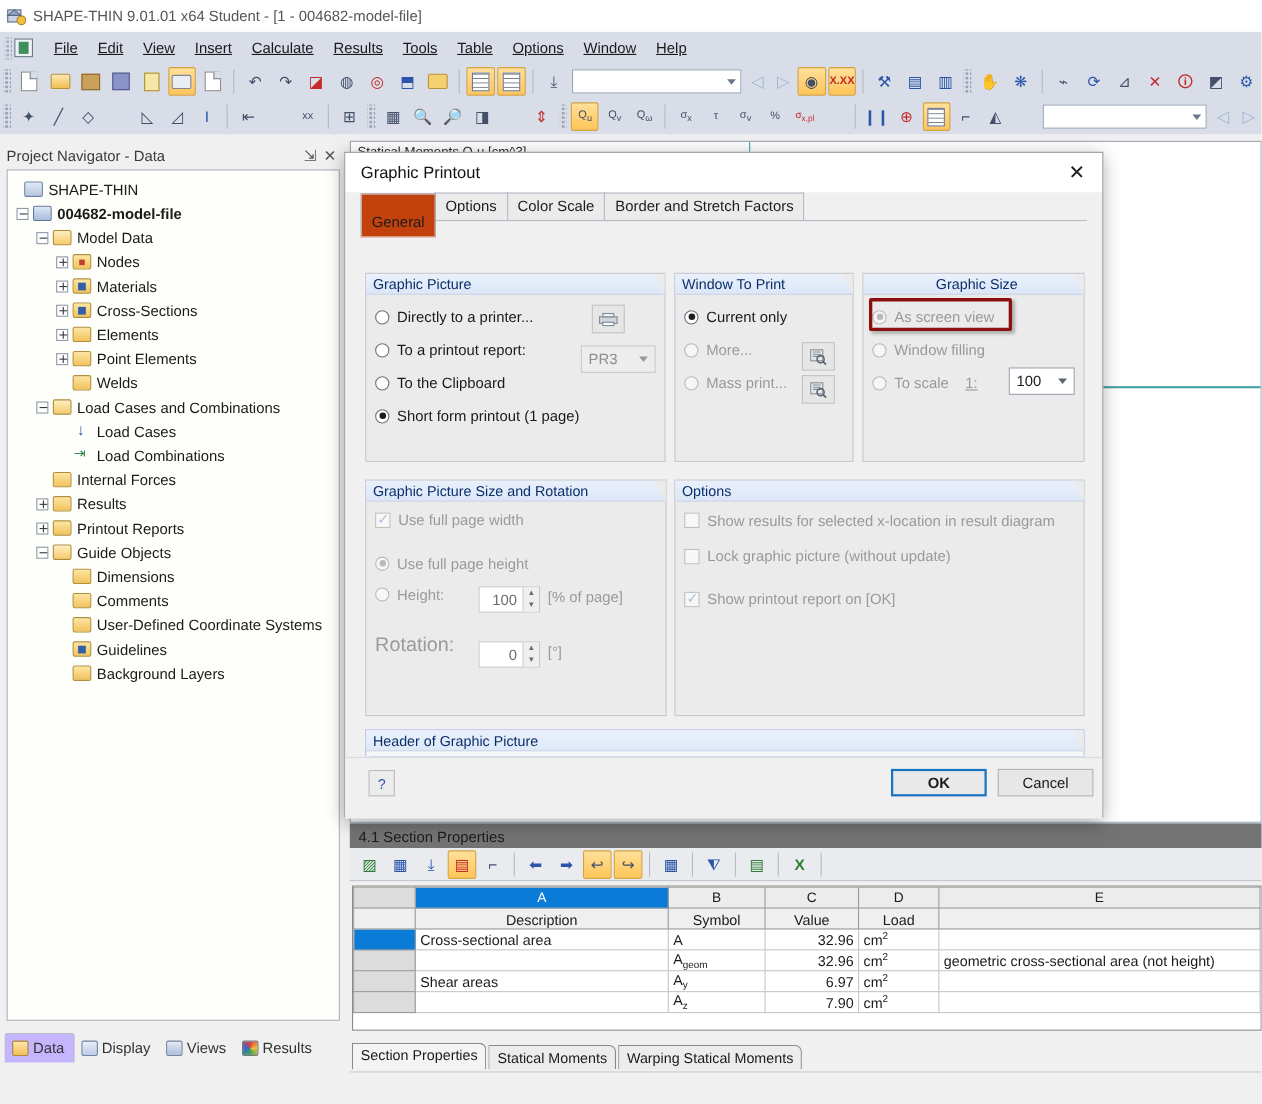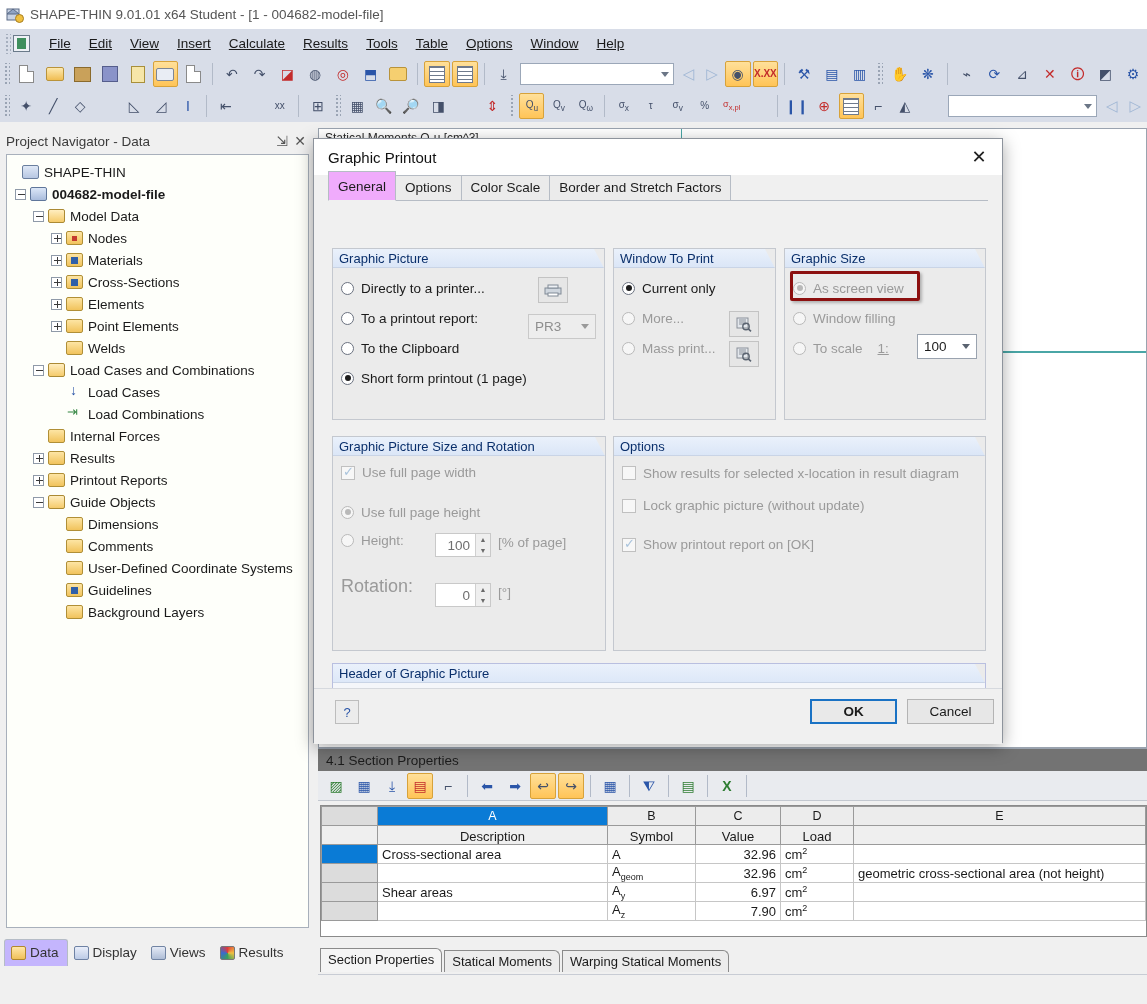--- a/index.html
+++ b/index.html
@@ -167,22 +167,22 @@
   .dlg-title .t { font-size:15px; color:#111; flex:1; }
   .dlg-close { width:46px; height:36px; display:flex; align-items:center;
      justify-content:center; font-size:18px; color:#222; cursor:default;}
   .dlg-body { position:relative; height:569px; background:#f0f0f0; }
 
   .tabstrip { position:absolute; left:14px; top:0; right:14px; height:26px;
      border-bottom:1px solid #b6bcc5; display:flex; align-items:flex-end; }
   .dtab { font-size:13.5px; padding:4px 9px 5px; background:#ebebeb;
      border:1px solid #b6bcc5; border-bottom:none; margin-right:-1px; cursor:default;
      color:#1c1c1c;}
-  .dtab.sel { background:#f0abfc; border-bottom:1px solid #f0f0f0; position:relative; top:1px;
-     padding-top:7px; padding-bottom:6px; }
+  .dtab.sel { background:#c2410c; border-bottom:1px solid #f0f0f0; position:relative; top:16px;
+     padding-top:17px; padding-bottom:6px; }
 
   .group { position:absolute; background:#ebebeb; border:1px solid #c4c8cf; }
   .group > .ghdr { height:19px; background:linear-gradient(#eaf1fb,#dbe6f7);
      border-bottom:1px solid #c9d4e6; color:#0a2f6b; font-size:13px;
      padding-left:6px; line-height:19px; position:relative; }
   .group > .ghdr:after { content:""; position:absolute; right:0; top:0;
      border-top:19px solid #ebebeb; border-left:10px solid transparent; }
 
   .rad { display:flex; align-items:center; gap:7px; font-size:13.5px; margin:0;
      height:24px; cursor:default; }
@@ -820,21 +820,21 @@
         <div class="smallbtn" style="position:absolute; left:115px; top:92px;">
           <svg width="16" height="15" viewBox="0 0 16 15">
             <rect x="1" y="1" width="11" height="10" fill="#e3e7ec" stroke="#8a9099"></rect>
             <path d="M3 3h7M3 5h7M3 7h7" stroke="#8a9099" stroke-width="1"></path>
             <circle cx="10" cy="9.5" r="3.2" fill="none" stroke="#5a6370" stroke-width="1.4"></circle>
             <path d="M12.3 11.8 L15 14.4" stroke="#5a6370" stroke-width="1.6"></path>
           </svg>
         </div>
       </div>
 
-      <div class="group" style="left:470px; top:73px; width:202px; height:172px;">
+      <div class="group" style="left:470px; top:73px; width:202px; height:172px;text-align:center;">
         <div class="ghdr">Graphic Size</div>
         <div style="position:absolute; left:8px; top:27px;">
           <div class="rad dis on">
             <span class="dot"></span>
             <span>As screen view</span>
           </div>
           <div class="rad dis" style="margin-top:6px;">
             <span class="dot"></span>
             <span>Window filling</span>
           </div>

